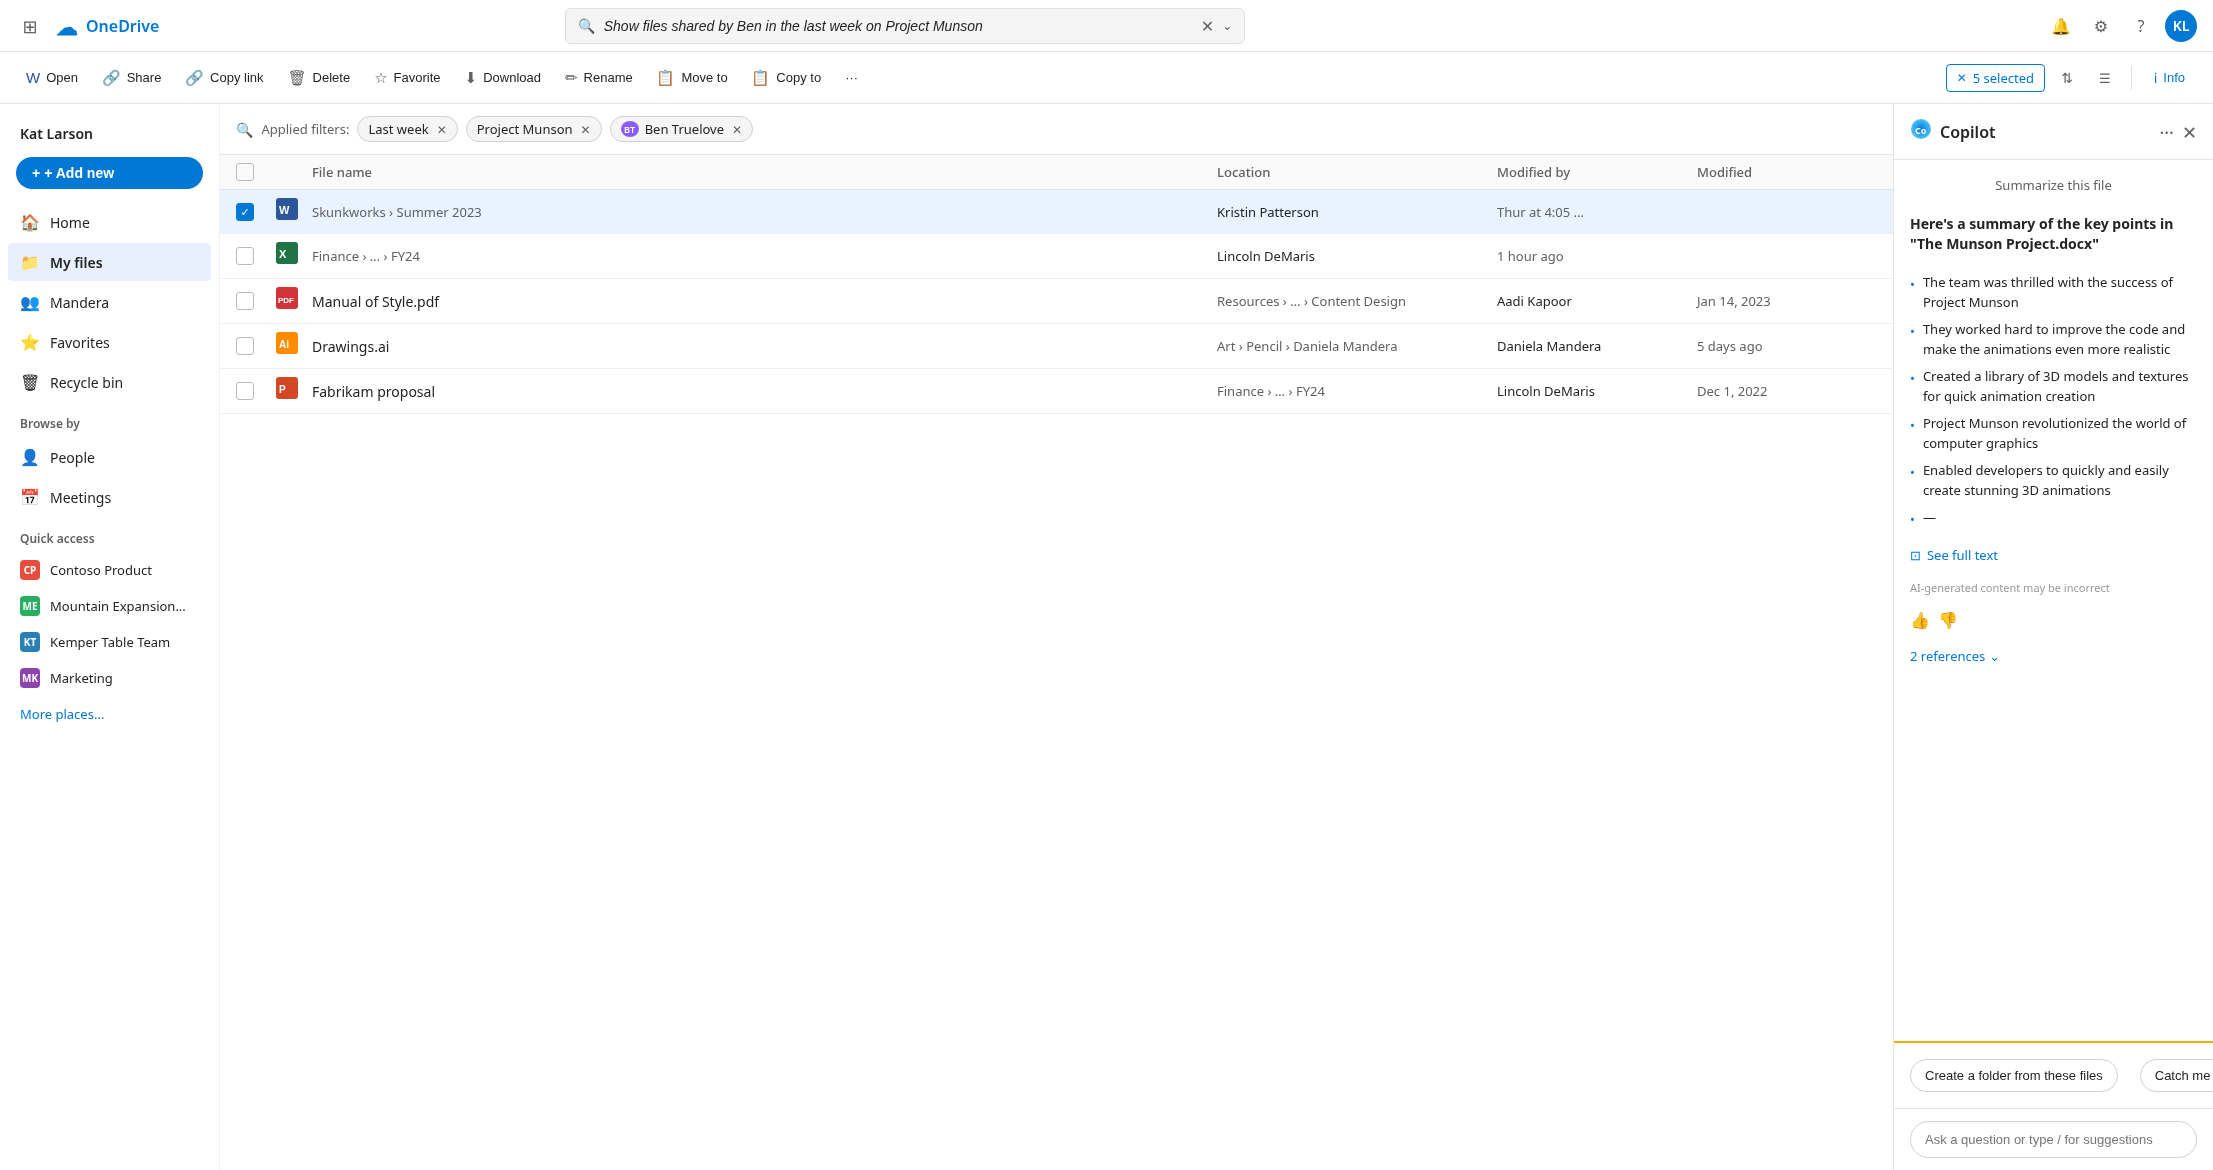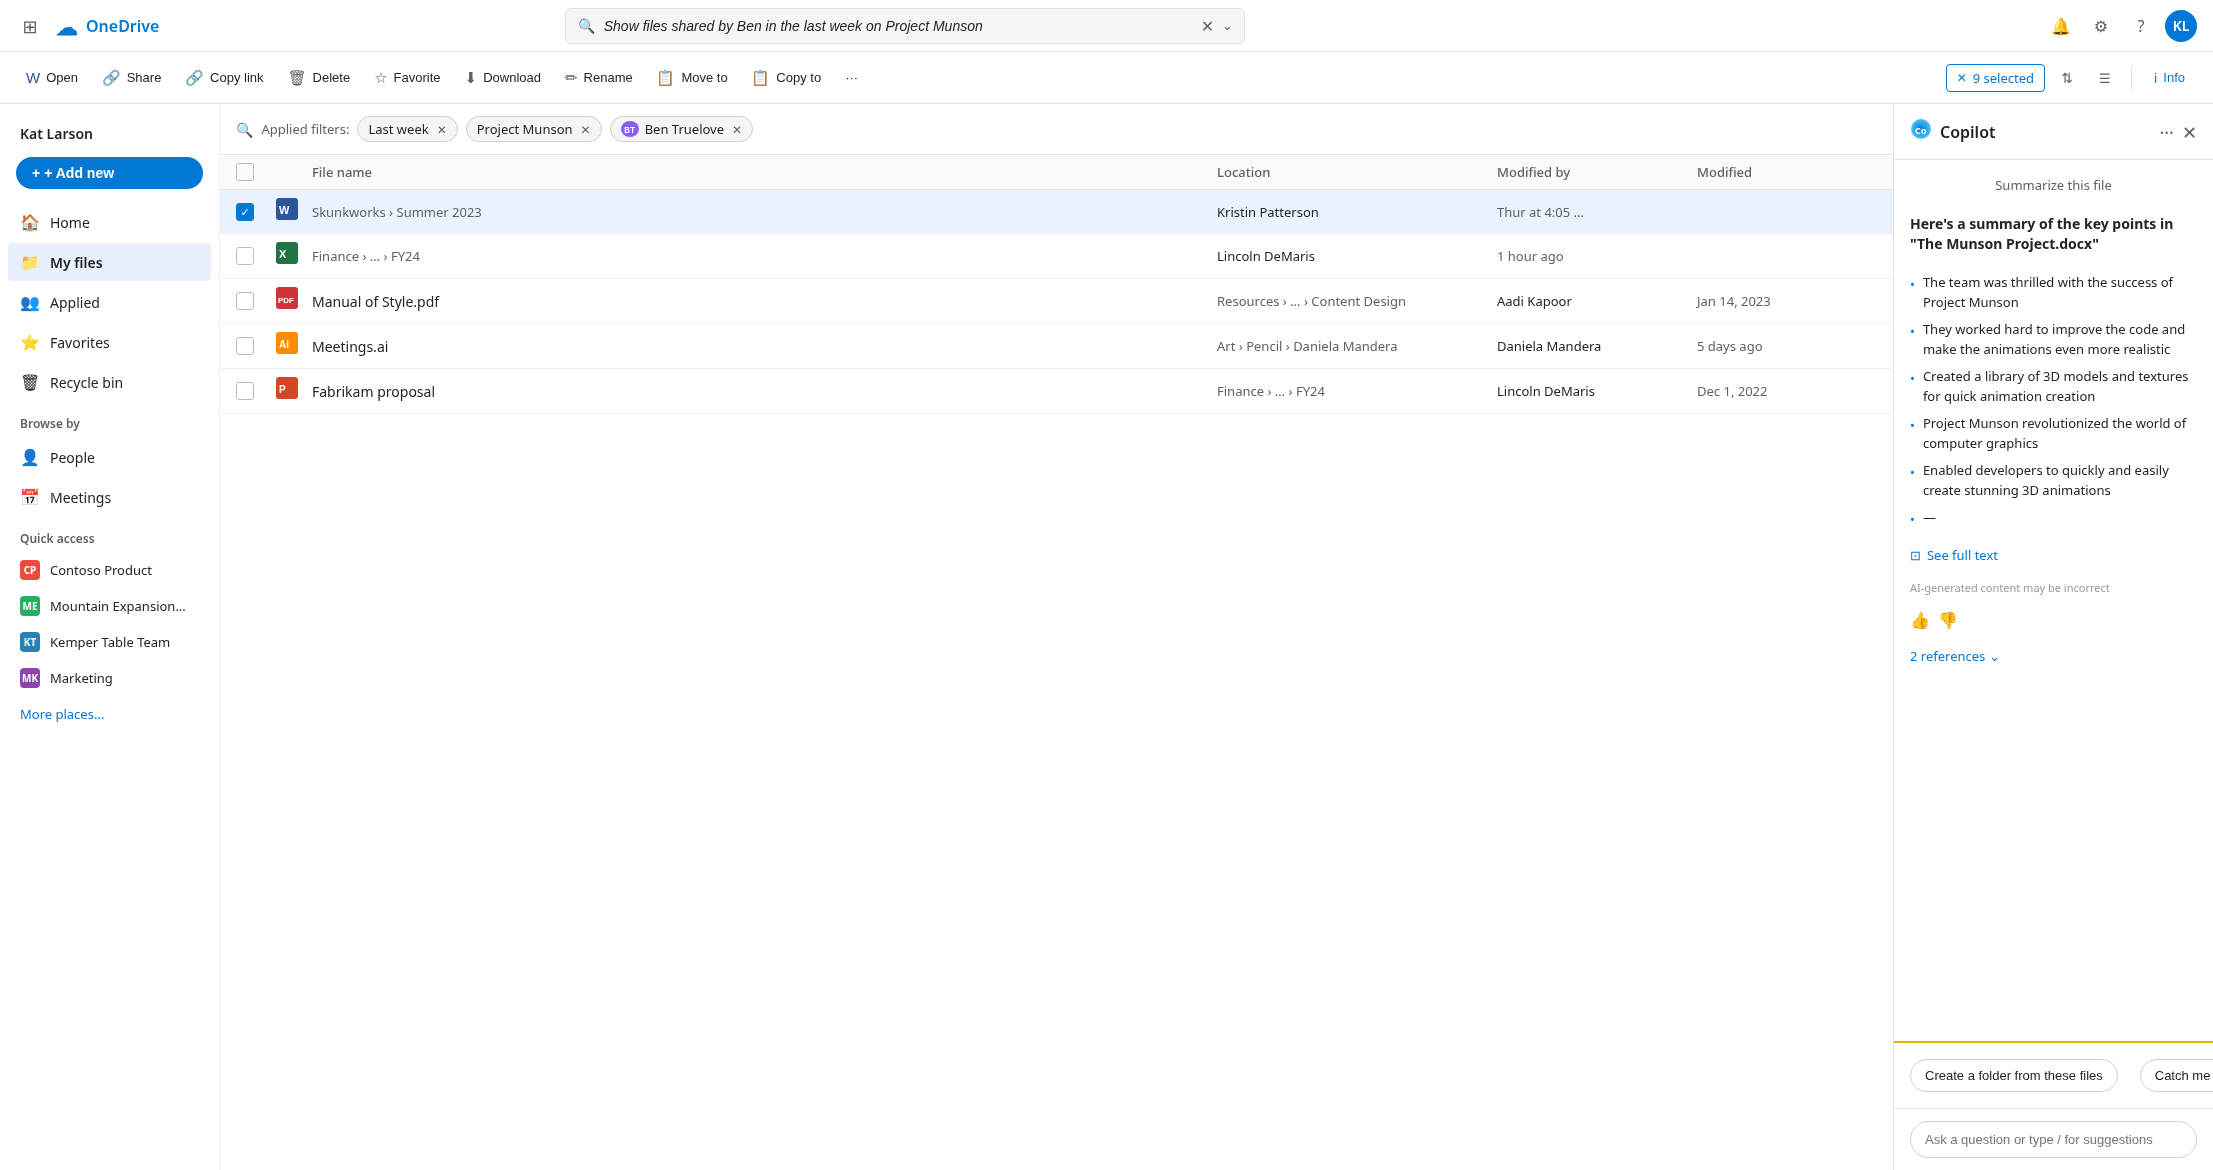--- a/index.html
+++ b/index.html
@@ -154,21 +154,21 @@
   <button class="cmd-btn">
     <span class="cmd-icon">📋</span>
     <span>Copy to</span>
   </button>
   <button class="cmd-btn">
     <span>···</span>
   </button>
   <div class="cmd-right">
     <div class="selected-badge">
       <span style="font-size:12px;">✕</span>
-      <span>9 selected</span>
+      <span>5 selected</span>
     </div>
     <div class="sort-icon-btn">
       <span>⇅</span>
     </div>
     <div class="view-btn">
       <span>☰</span>
     </div>
     <div class="cmd-separator"></div>
     <button class="info-btn">
       <span style="font-size:14px;">ℹ</span>
@@ -188,21 +188,21 @@
     <div class="nav-item">
       <span class="nav-icon">🏠</span>
       <span>Home</span>
     </div>
     <div class="nav-item active">
       <span class="nav-icon">📁</span>
       <span>My files</span>
     </div>
     <div class="nav-item">
       <span class="nav-icon">👥</span>
-      <span>Applied</span>
+      <span>Mandera</span>
     </div>
     <div class="nav-item">
       <span class="nav-icon">⭐</span>
       <span>Favorites</span>
     </div>
     <div class="nav-item">
       <span class="nav-icon">🗑</span>
       <span>Recycle bin</span>
     </div>
     <div class="nav-section-title">Browse by</div>
@@ -315,21 +315,21 @@
       <div class="table-row">
         <div>
           <div class="checkbox"></div>
         </div>
         <div class="file-icon">
           <svg width="22" height="22" viewBox="0 0 22 22">
               <rect width="22" height="22" rx="3" fill="#ff8c00"></rect>
               <text x="3" y="16" font-size="10" fill="white" font-family="Arial" font-weight="bold">Ai</text>
             </svg>
         </div>
-        <div class="file-name">Meetings.ai</div>
+        <div class="file-name">Drawings.ai</div>
         <div class="file-location">Art › Pencil › Daniela Mandera</div>
         <div class="file-modifier">Daniela Mandera</div>
         <div class="file-modified">5 days ago</div>
       </div>
 
       <div class="table-row">
         <div>
           <div class="checkbox"></div>
         </div>
         <div class="file-icon">

